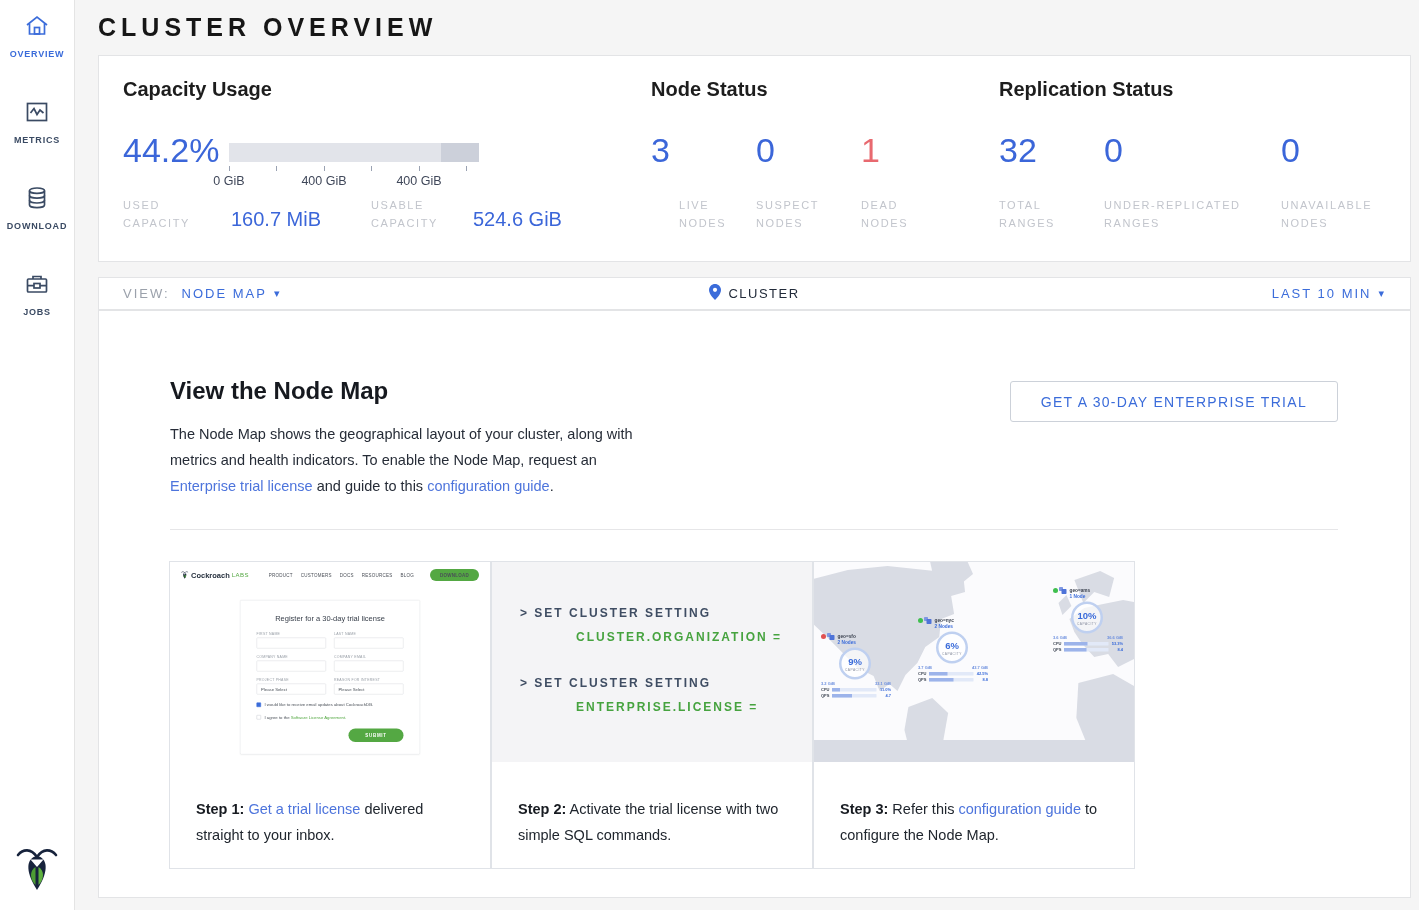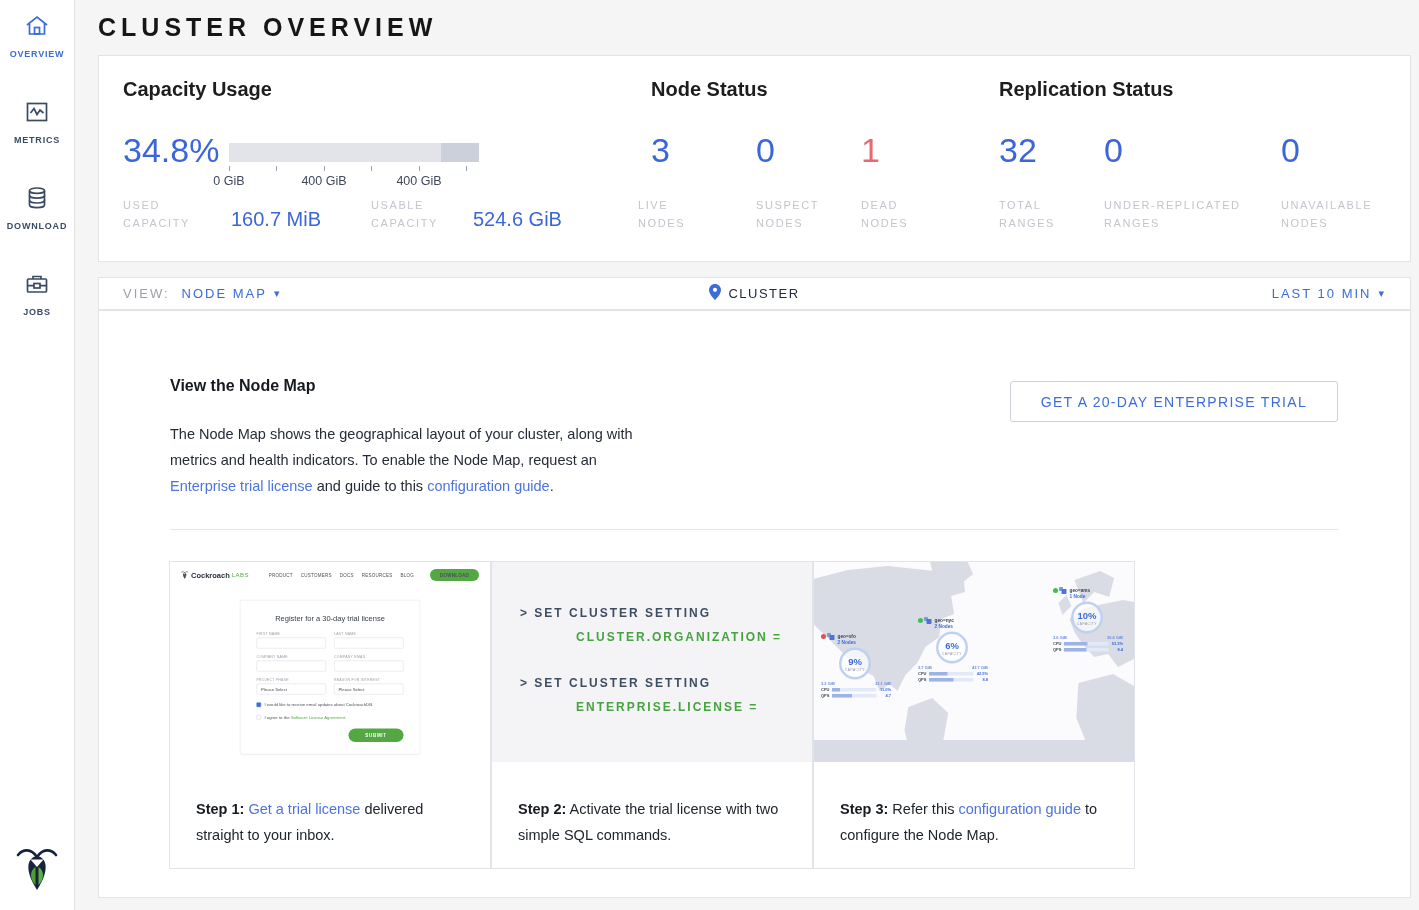--- a/index.html
+++ b/index.html
@@ -64,21 +64,21 @@
   .caret { color:#3b6cda; font-size:11px; margin-left:7px; }
   .vb-center { position:absolute; left:0; right:0; display:flex; justify-content:center; align-items:center; pointer-events:none; }
   .vb-cluster { color:#222b3a; letter-spacing:1.5px; margin-left:7px; }
   .vb-right { margin-left:auto; margin-right:26px; display:flex; align-items:center; cursor:pointer; }
   .vb-range { color:#3b6cda; letter-spacing:2px;text-align:right; }
   
   .main-panel {
     position:absolute; left:98px; top:310px; width:1313px; height:588px;
     background:#fff; border:1px solid #e3e4e6;
   }
-  .nm-heading { position:absolute; left:71px; top:66px; font-size:16px; font-weight:600; color:#16191f; }
+  .nm-heading { position:absolute; left:71px; top:66px; font-size:24px; font-weight:600; color:#16191f; }
   .nm-desc { position:absolute; left:71px; top:110px; width:468px; font-size:14.5px; line-height:26px; color:#262c37; }
   .link { color:#4d74dc; cursor:pointer; }
   .trial-btn {
     position:absolute; right:72px; top:70px; height:41px; padding:0 30px;
     background:#fff; border:1px solid #ccd1d9; border-radius:3px;
     color:#3b6cda; font-size:14px; letter-spacing:1.3px;
     display:flex; align-items:center; cursor:pointer;
     font-family:"Liberation Sans", sans-serif;
   }
   .divider { position:absolute; left:71px; right:72px; top:218px; border-top:1px solid #e6e6e8; }
@@ -207,21 +207,21 @@
     </svg>
   </div>
 </div>
 
 <div class="page-title">CLUSTER OVERVIEW</div>
 
 <div class="stats-panel">
 
   <div>
     <div class="sec-title" style="left:24px">Capacity Usage</div>
-    <div class="big-num" style="left:24px">34.8%</div>
+    <div class="big-num" style="left:24px">44.2%</div>
     <div class="gauge">
       <div class="nonusable"></div>
     </div>
     <div class="gauge-ticks">
       <i style="left:0"></i>
         <i style="left:47px"></i>
         <i style="left:95px"></i>
         <i style="left:142px"></i>
         <i style="left:190px"></i>
         <i style="left:237px"></i>
@@ -235,21 +235,21 @@
 CAPACITY</div>
     <div class="cap-val" style="left:132px">160.7 MiB</div>
     <div class="stat-lbl" style="left:272px">USABLE
 CAPACITY</div>
     <div class="cap-val" style="left:374px">524.6 GiB</div>
   </div>
 
   <div>
     <div class="sec-title" style="left:552px">Node Status</div>
     <div class="big-num" style="left:552px">3</div>
-    <div class="stat-lbl" style="left:539px">LIVE
+    <div class="stat-lbl" style="left:580px">LIVE
 NODES</div>
     <div class="big-num" style="left:657px">0</div>
     <div class="stat-lbl" style="left:657px">SUSPECT
 NODES</div>
     <div class="big-num red" style="left:762px">1</div>
     <div class="stat-lbl" style="left:762px">DEAD
 NODES</div>
   </div>
 
   <div>
@@ -285,21 +285,21 @@
     <span class="vb-range">LAST 10 MIN</span>
     <span class="caret">▾</span>
   </div>
 </div>
 
 <div class="main-panel">
   <div class="nm-heading">View the Node Map</div>
   <div class="nm-desc">
     <span>The Node Map shows the geographical layout of your cluster, along with metrics and health indicators. To enable the Node Map, request an </span><span class="link">Enterprise trial license</span><span> and guide to this </span><span class="link">configuration guide</span><span>.</span>
   </div>
-  <button class="trial-btn">GET A 20-DAY ENTERPRISE TRIAL</button>
+  <button class="trial-btn">GET A 30-DAY ENTERPRISE TRIAL</button>
   <div class="divider"></div>
 
   <div class="cards">
 
     <div class="card">
       <div class="card-media">
         <div class="scale-half">
           <div class="ms-header">
             <div class="ms-logo">
               <svg width="15" height="18" viewBox="0 0 42 50">

